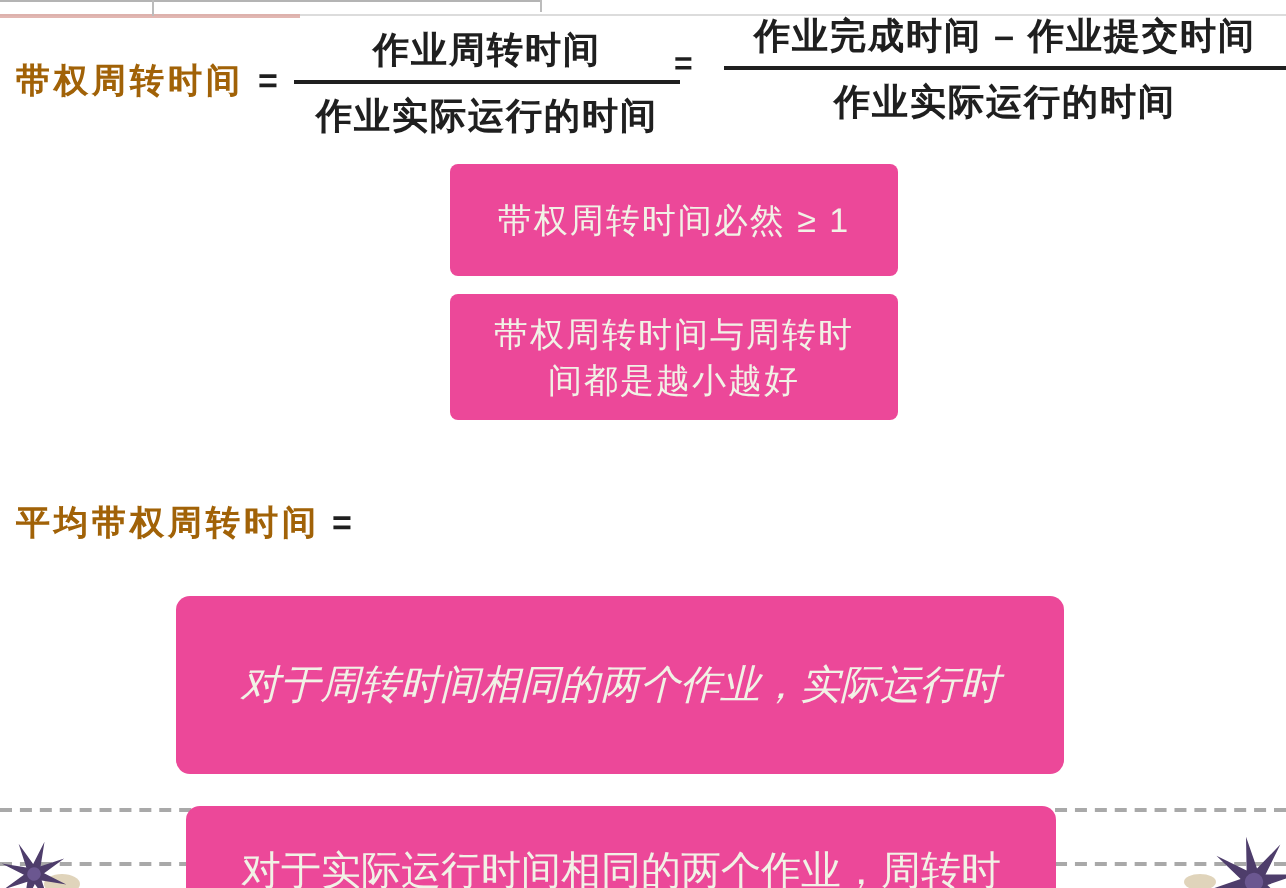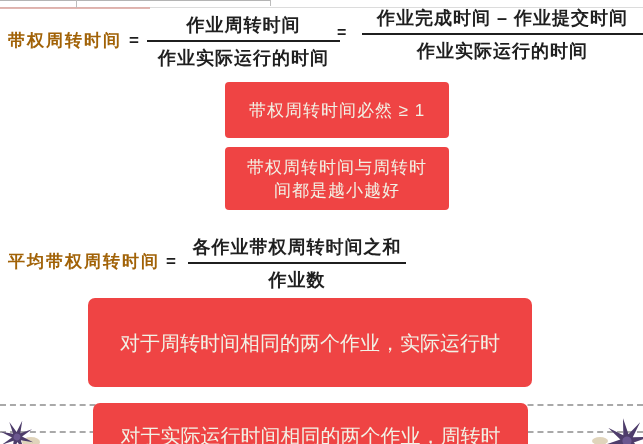--- a/index.html
+++ b/index.html
@@ -27,27 +27,27 @@
   .frac .bar{height:2px;background:#1f1f1f;margin:3px 0 4px 0;}
   .frac1{left:147px;top:13px;width:193px;text-align:center;}
   .eq2{left:337px;top:24px;font-size:16px;}
   .frac2{left:362px;top:6px;width:281px;}
   .label-row2{left:8px;top:250px;font-size:17px;white-space:nowrap;}
   .label-row2 .eq{margin-left:6px;letter-spacing:0;}
   .frac3{left:188px;top:235px;width:218px;font-size:18px;}
 
   
   .greenbox{
-    background:#ef4444;color:#f1f2e6;text-align:center;
+    background:#ec4899;color:#f1f2e6;text-align:center;
     display:flex;flex-direction:column;justify-content:center;align-items:center;
     border-radius:4px;
   }
   .note1{left:225px;top:82px;width:224px;height:56px;font-size:17px;letter-spacing:1px;}
   .note2{left:225px;top:147px;width:224px;height:63px;font-size:17px;line-height:23px;letter-spacing:1px;}
-  .explain1{left:88px;top:298px;width:444px;height:89px;font-size:20px;line-height:28px;border-radius:7px;}
+  .explain1{left:88px;top:298px;width:444px;height:89px;font-size:20px;line-height:28px;border-radius:7px;font-style:italic;}
   .explain2{left:93px;top:403px;width:435px;height:60px;font-size:20px;line-height:26px;
             border-radius:7px 7px 0 0;justify-content:flex-start;padding-top:20px;box-sizing:border-box;}
   .greenbox span{display:block;}
 
   
   .dash{left:0;width:643px;height:0;border-top:2px dashed #a9a9a9;}
   .dashA{top:404px;}
   .dashB{top:431px;}
 
   
@@ -93,25 +93,20 @@
 
   <div class="abs label-row2">
     <span class="red-label">平均带权周转时间</span><span class="eq">=</span>
   </div>
 
   <div class="abs greenbox note2">
     <span>带权周转时间与周转时</span>
     <span>间都是越小越好</span>
   </div>
 
-  <div class="abs frac frac3">
-    <div class="num">各作业带权周转时间之和</div>
-    <div class="bar"></div>
-    <div class="den">作业数</div>
-  </div>
 
   <div class="abs dash dashA"></div>
   <div class="abs dash dashB"></div>
 
   <div class="abs greenbox explain1">
     <span>对于周转时间相同的两个作业，实际运行时</span>
   </div>
 
   <div class="abs greenbox explain2">
     <span>对于实际运行时间相同的两个作业，周转时</span>

